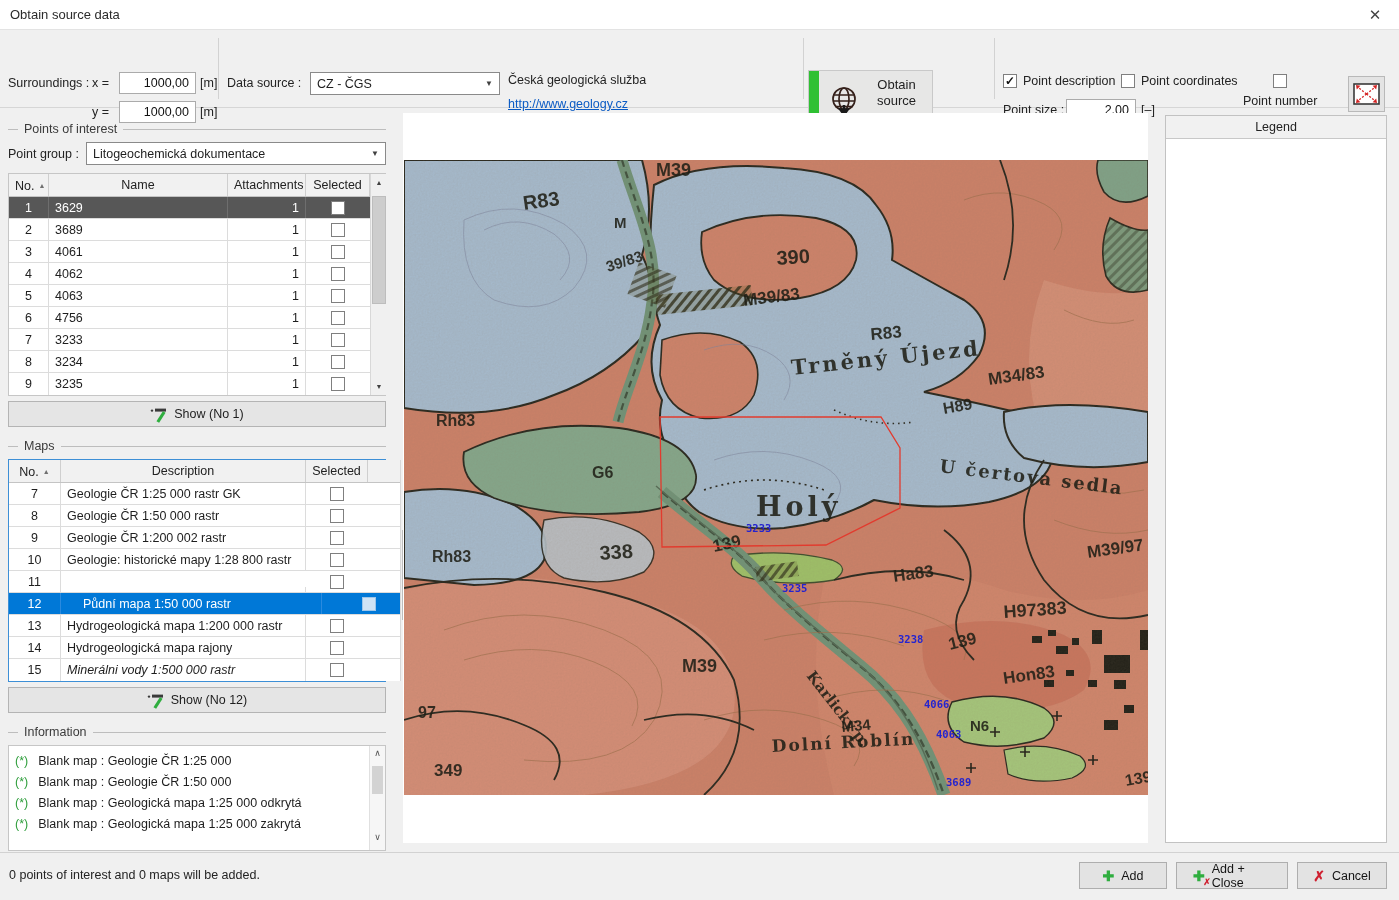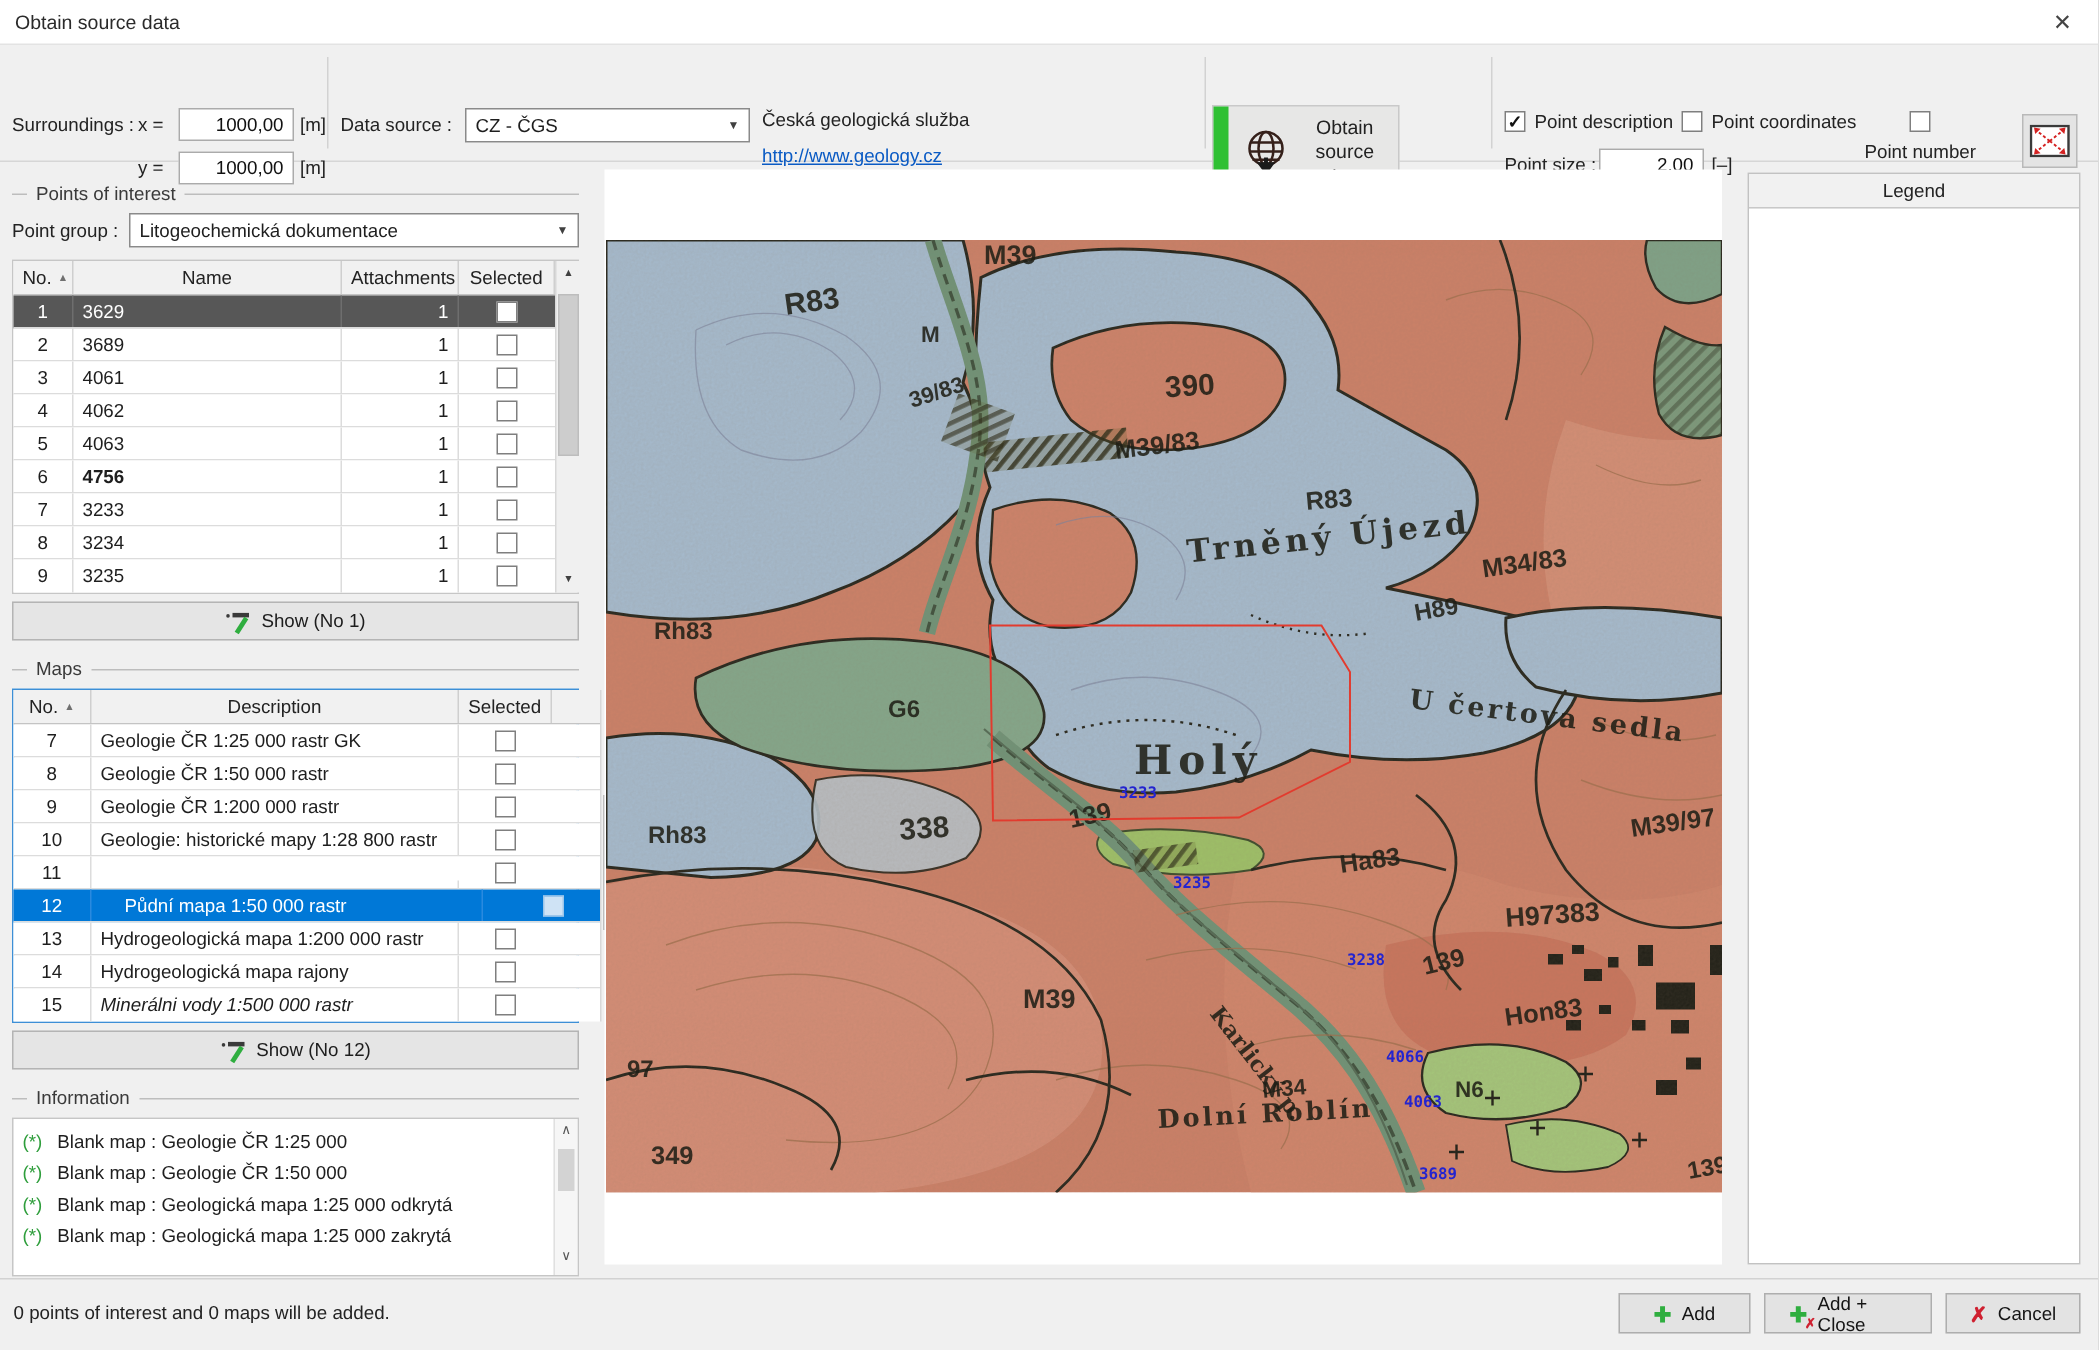--- a/index.html
+++ b/index.html
@@ -250,21 +250,21 @@
             <div class="trow">
               <div class="tcell c-center" style="width: 40px;">5</div>
               <div class="tcell" style="width: 179px;">4063</div>
               <div class="tcell c-right" style="width: 78px;">1</div>
               <div class="tcell c-sel" style="width: 64px;">
                 <span class="cb"></span>
               </div>
             </div>
             <div class="trow">
               <div class="tcell c-center" style="width: 40px;">6</div>
-              <div class="tcell" style="width: 179px; font-weight: bold;">4756</div>
+              <div class="tcell" style="width: 179px;">4756</div>
               <div class="tcell c-right" style="width: 78px;">1</div>
               <div class="tcell c-sel" style="width: 64px;">
                 <span class="cb"></span>
               </div>
             </div>
             <div class="trow">
               <div class="tcell c-center" style="width: 40px;">7</div>
               <div class="tcell" style="width: 179px;">3233</div>
               <div class="tcell c-right" style="width: 78px;">1</div>
               <div class="tcell c-sel" style="width: 64px;">
@@ -327,21 +327,21 @@
             </div>
             <div class="trow">
               <div class="tcell c-center" style="width: 52px;">8</div>
               <div class="tcell" style="width: 245px;">Geologie ČR 1:50 000 rastr</div>
               <div class="tcell c-sel" style="width: 62px;">
                 <span class="cb"></span>
               </div>
             </div>
             <div class="trow">
               <div class="tcell c-center" style="width: 52px;">9</div>
-              <div class="tcell" style="width: 245px;">Geologie ČR 1:200 000 rastr</div>
+              <div class="tcell" style="width: 245px;">Geologie ČR 1:200 002 rastr</div>
               <div class="tcell c-sel" style="width: 62px;">
                 <span class="cb"></span>
               </div>
             </div>
             <div class="trow">
               <div class="tcell c-center" style="width: 52px;">10</div>
               <div class="tcell" style="width: 245px;">Geologie: historické mapy 1:28 800 rastr</div>
               <div class="tcell c-sel" style="width: 62px;">
                 <span class="cb"></span>
               </div>

